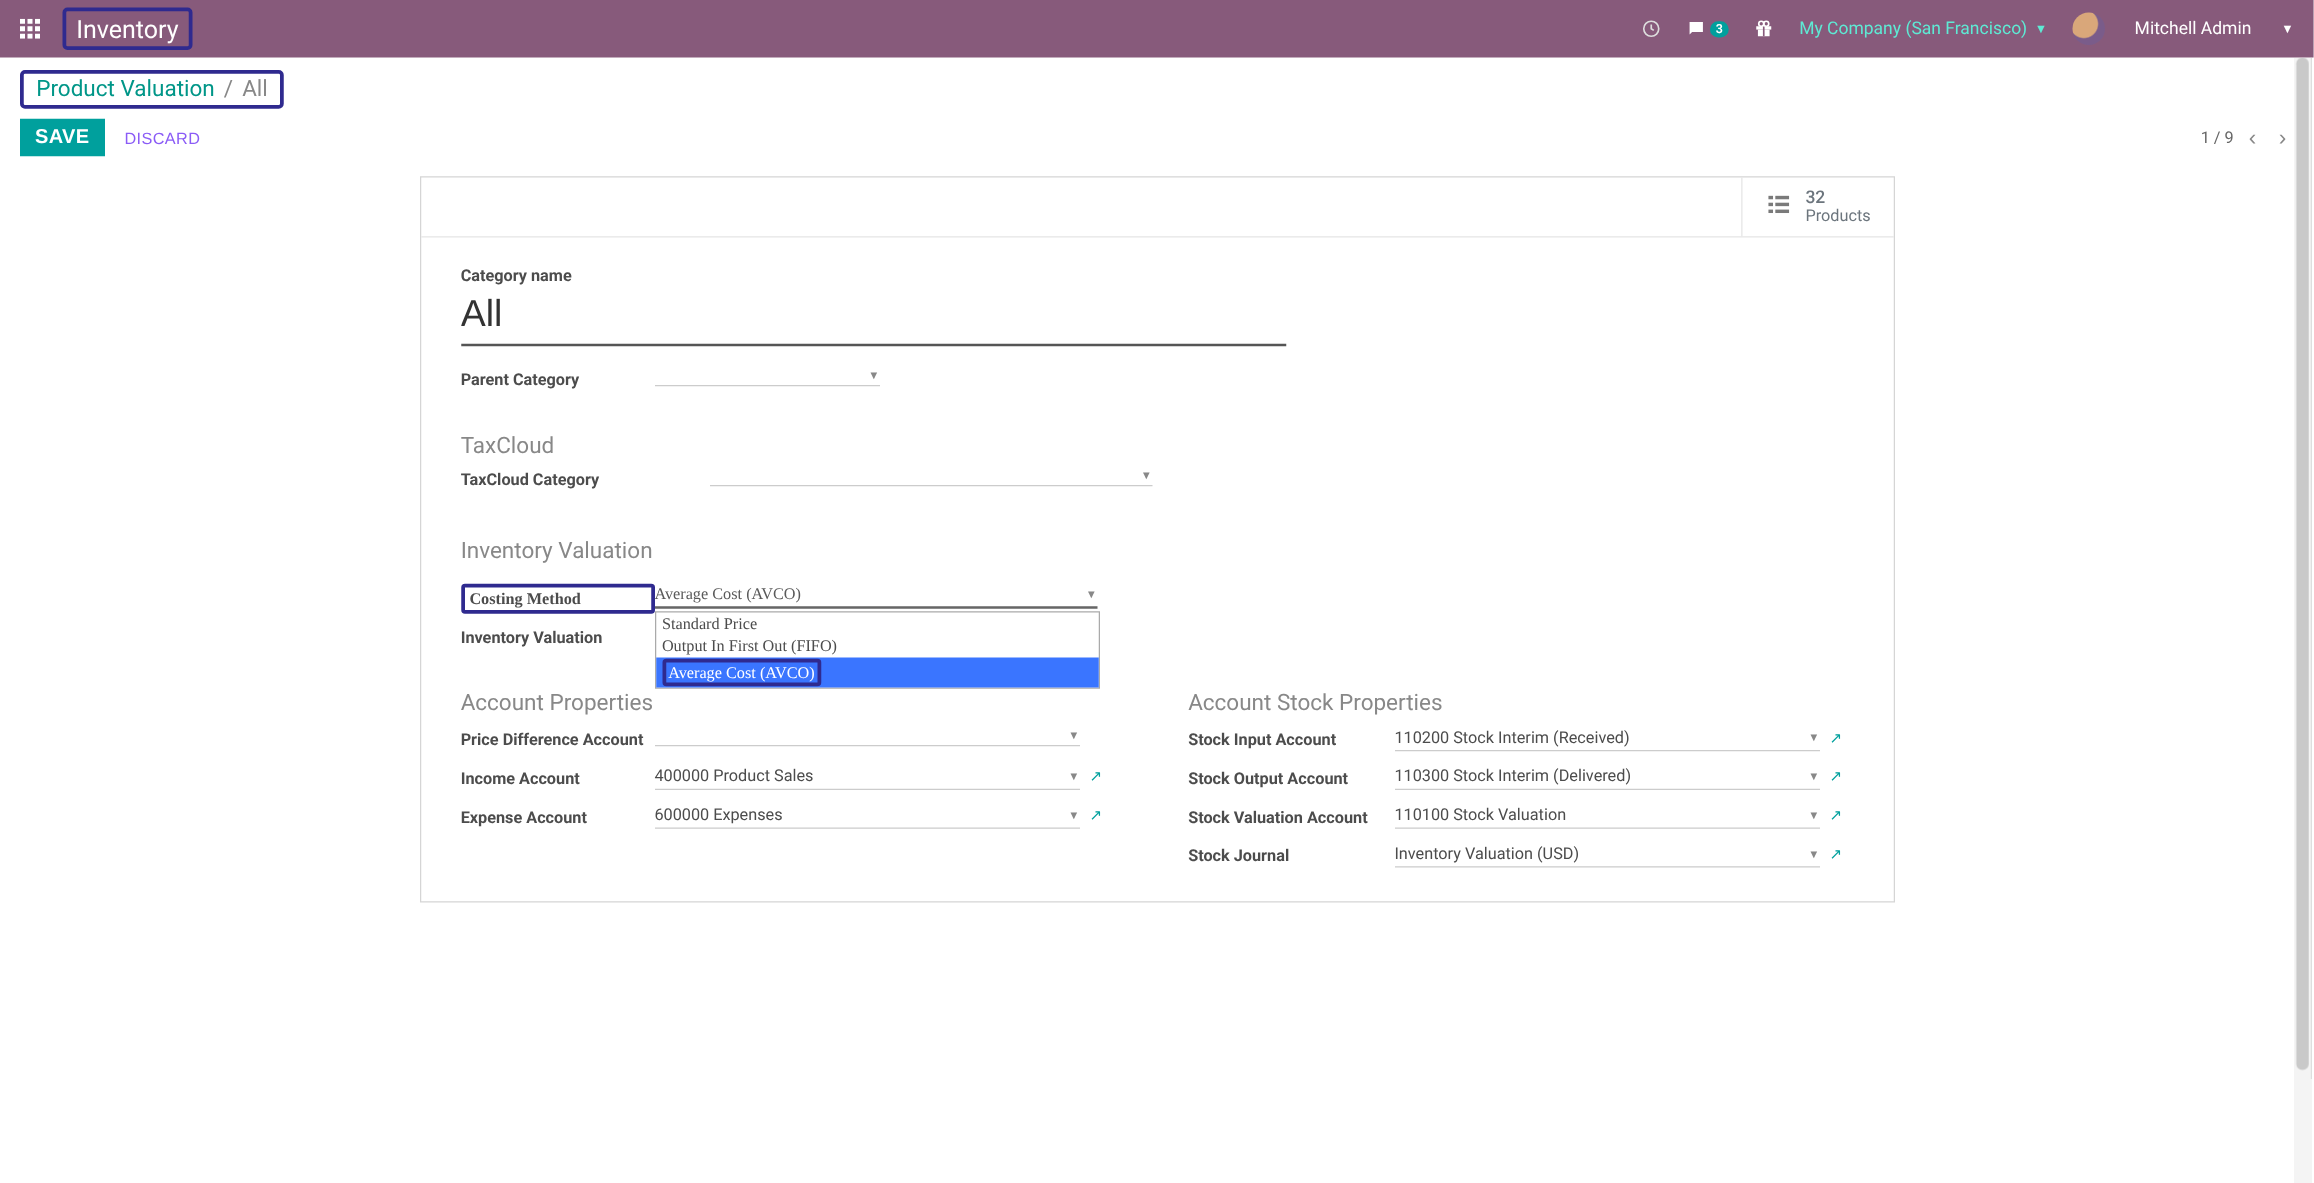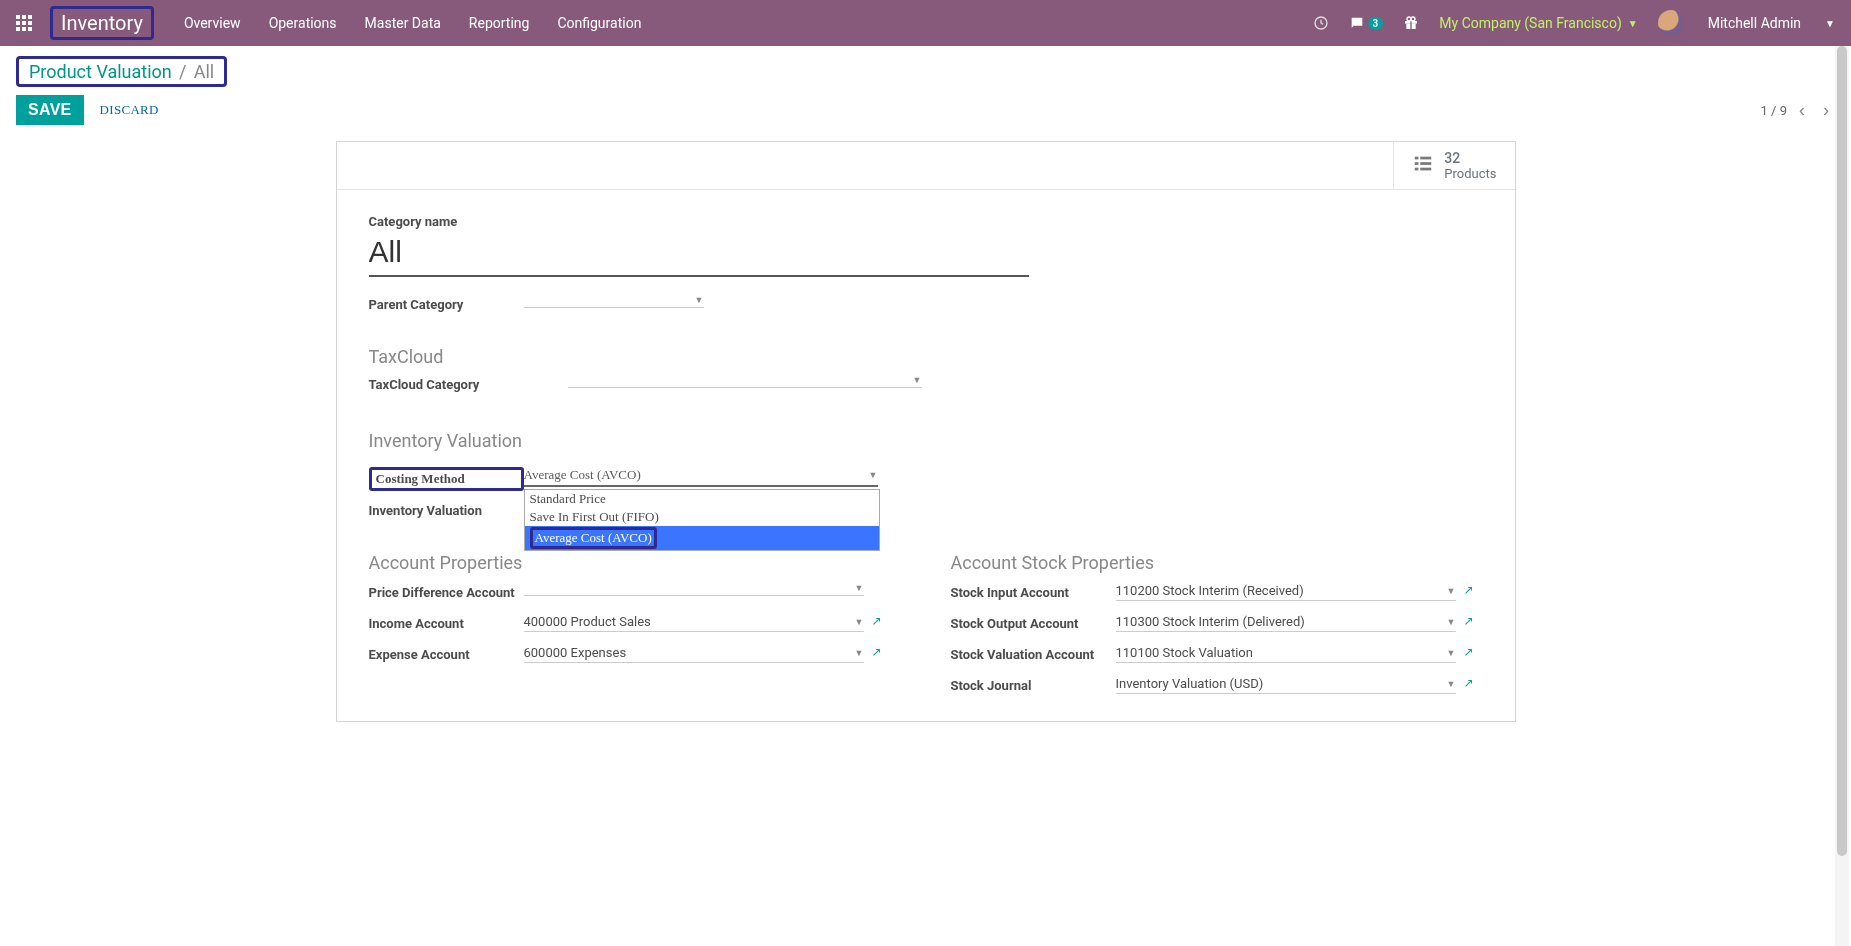--- a/index.html
+++ b/index.html
@@ -8,33 +8,33 @@
   .topnav { background: #875a7b; height: 46px; display: flex; align-items: center; padding: 0 16px; color: #fff; }
   .apps-icon { display: inline-flex; margin-right: 18px; cursor: pointer; }
   .apps-icon svg { width: 16px; height: 16px; }
   .brand-box { border: 3px solid #2f2a8f; border-radius: 4px; padding: 2px 8px; margin-right: 30px; }
   .brand { font-size: 20px; font-weight: 400; color: #fff; }
   .nav-items { display: flex; gap: 28px; }
   .nav-item { color: #fff; font-size: 14px; cursor: pointer; }
   .nav-right { margin-left: auto; display: flex; align-items: center; gap: 20px; }
   .nav-ico { color: #fff; display: inline-flex; align-items: center; cursor: pointer; position: relative; }
   .badge { background: #00a09d; color: #fff; border-radius: 8px; font-size: 10px; padding: 1px 5px; margin-left: 3px; font-weight: 600;}
-  .company { color: #bef264; font-size: 14px; display: flex; align-items: center; gap: 6px; cursor: pointer; }
+  .company { color: #5eead4; font-size: 14px; display: flex; align-items: center; gap: 6px; cursor: pointer; }
   .user { color: #fff; font-size: 14px; display: flex; align-items: center; gap: 24px; cursor: pointer; }
   .avatar { width: 26px; height: 26px; border-radius: 50%; background: radial-gradient(circle at 35% 35%, #d9a77a 0%, #d9a77a 45%, #7a5c8a 50%, #7a5c8a 100%); display:inline-block; }
   .caret { font-size: 10px; }
 
   .control-bar { padding: 10px 16px 6px 16px; }
   .breadcrumb-box { display: inline-block; border: 3px solid #2f2a8f; border-radius: 4px; padding: 2px 10px; margin-bottom: 8px;}
   .breadcrumb-link { color: #009688; font-size: 18px; cursor: pointer; }
   .breadcrumb-sep { color: #888; font-size: 18px; margin: 0 4px; }
   .breadcrumb-cur { color: #888; font-size: 18px; }
   .action-row { display: flex; align-items: center; }
   .btn-save { background: #00a09d; color: #fff; border: none; padding: 6px 12px; font-size: 16px; font-weight: 600; cursor: pointer; text-transform: uppercase; letter-spacing: 0.3px;}
-  .btn-discard { background: none; border: none; color: #0369a1; font-size: 13px; font-weight: 500; padding: 6px 12px; cursor: pointer; text-transform: uppercase; letter-spacing: 0.3px; margin-left: 4px; font-family: Liberation Serif, serif;}
+  .btn-discard { background: none; border: none; color: #8b5cf6; font-size: 13px; font-weight: 500; padding: 6px 12px; cursor: pointer; text-transform: uppercase; letter-spacing: 0.3px; margin-left: 4px;}
   .pager { margin-left: auto; display: flex; align-items: center; gap: 6px; color: #666; font-size: 13px;}
   .pager-btn { background: none; border: none; font-size: 18px; color: #888; cursor: pointer; padding: 2px 6px;}
 
   .sheet-wrap { display: flex; justify-content: center; padding: 10px 0 40px 0; }
   .sheet { width: 1180px; border: 1px solid #d5d5d5; background: #fff; position: relative; }
 
   .stat-bar { display: flex; justify-content: flex-end; border-bottom: 1px solid #e5e5e5; }
   .stat-btn { border-left: 1px solid #e5e5e5; padding: 8px 18px; display: flex; align-items: center; gap: 10px; cursor: pointer; }
   .stat-ico svg { width: 22px; height: 22px; fill: #7a7a7a; }
   .stat-num { color: #6c757d; font-size: 14px; font-weight: 500; }
@@ -85,27 +85,20 @@
         <rect x="6" y="6" width="4" height="4" fill="#fff"></rect>
         <rect x="12" y="6" width="4" height="4" fill="#fff"></rect>
         <rect x="0" y="12" width="4" height="4" fill="#fff"></rect>
         <rect x="6" y="12" width="4" height="4" fill="#fff"></rect>
         <rect x="12" y="12" width="4" height="4" fill="#fff"></rect>
       </svg>
   </span>
   <span class="brand-box">
     <span class="brand">Inventory</span>
   </span>
-  <div class="nav-items">
-    <span class="nav-item">Overview</span>
-    <span class="nav-item">Operations</span>
-    <span class="nav-item">Master Data</span>
-    <span class="nav-item">Reporting</span>
-    <span class="nav-item">Configuration</span>
-  </div>
   <div class="nav-right">
     <span class="nav-ico">
       <svg width="16" height="16" viewBox="0 0 24 24" fill="none" stroke="#ddd" stroke-width="2">
           <circle cx="12" cy="12" r="9"></circle>
           <path d="M12 7v5l3 2"></path>
         </svg>
     </span>
     <span class="nav-ico">
       <svg width="16" height="16" viewBox="0 0 24 24" fill="#fff">
           <path d="M4 4h16v12H7l-3 3z"></path>
@@ -197,21 +190,21 @@
         <span class="hl-box" style="width:155px; box-sizing:border-box;">
           <span>Costing Method</span>
         </span>
         <div class="drop-open">
           <div class="sel-top">
             <span class="sel-top-val">Average Cost (AVCO)</span>
             <span class="sel-caret">▼</span>
           </div>
           <div class="dd-list">
             <div class="dd-item">Standard Price</div>
-            <div class="dd-item">Save In First Out (FIFO)</div>
+            <div class="dd-item">Output In First Out (FIFO)</div>
             <div class="dd-item selected">
               <span class="inner-hl">Average Cost (AVCO)</span>
             </div>
           </div>
         </div>
       </div>
       <div class="row" style="margin-top:10px;">
         <label class="field-label">Inventory Valuation</label>
       </div>
 

